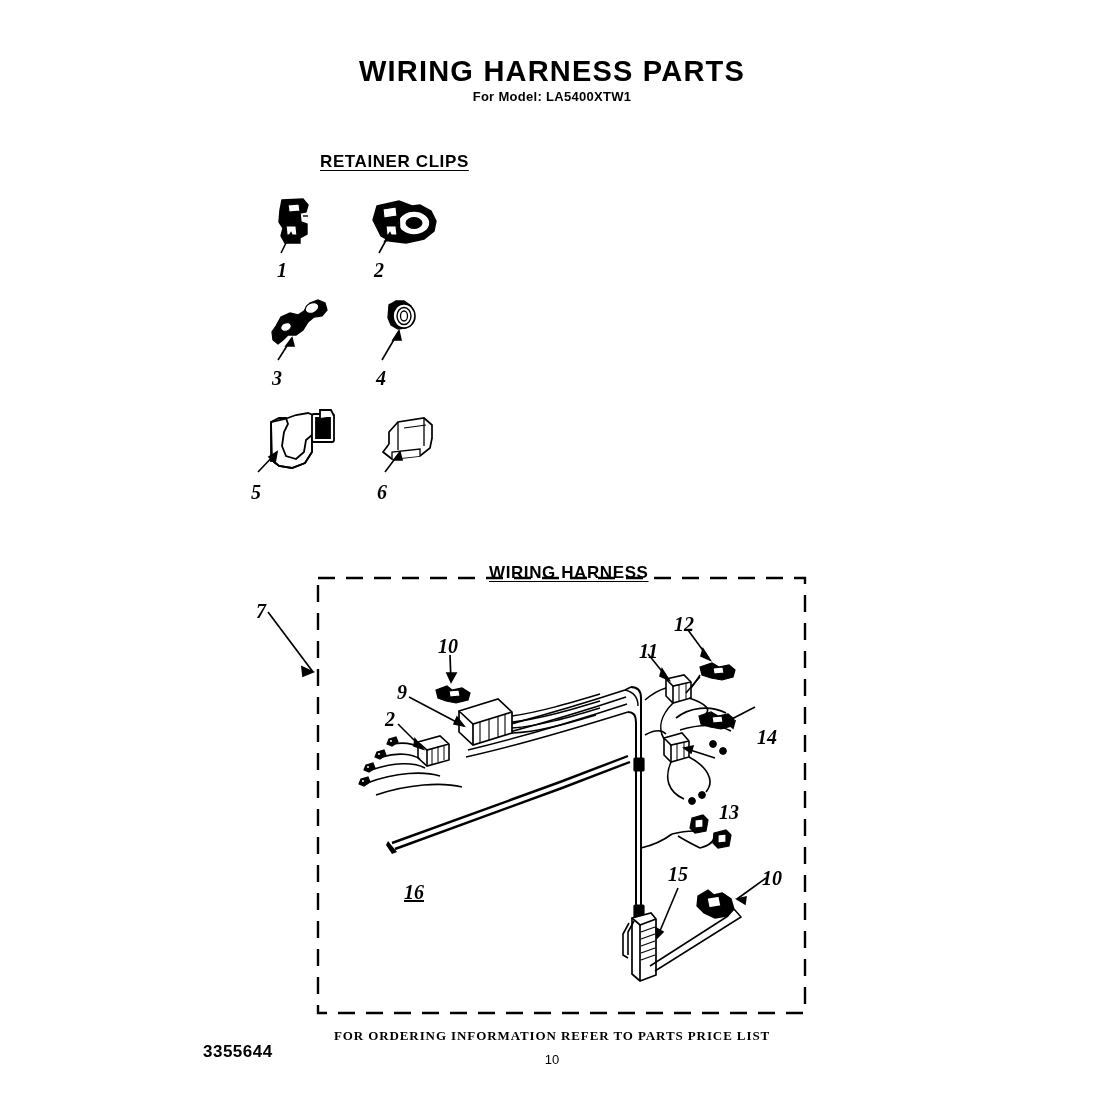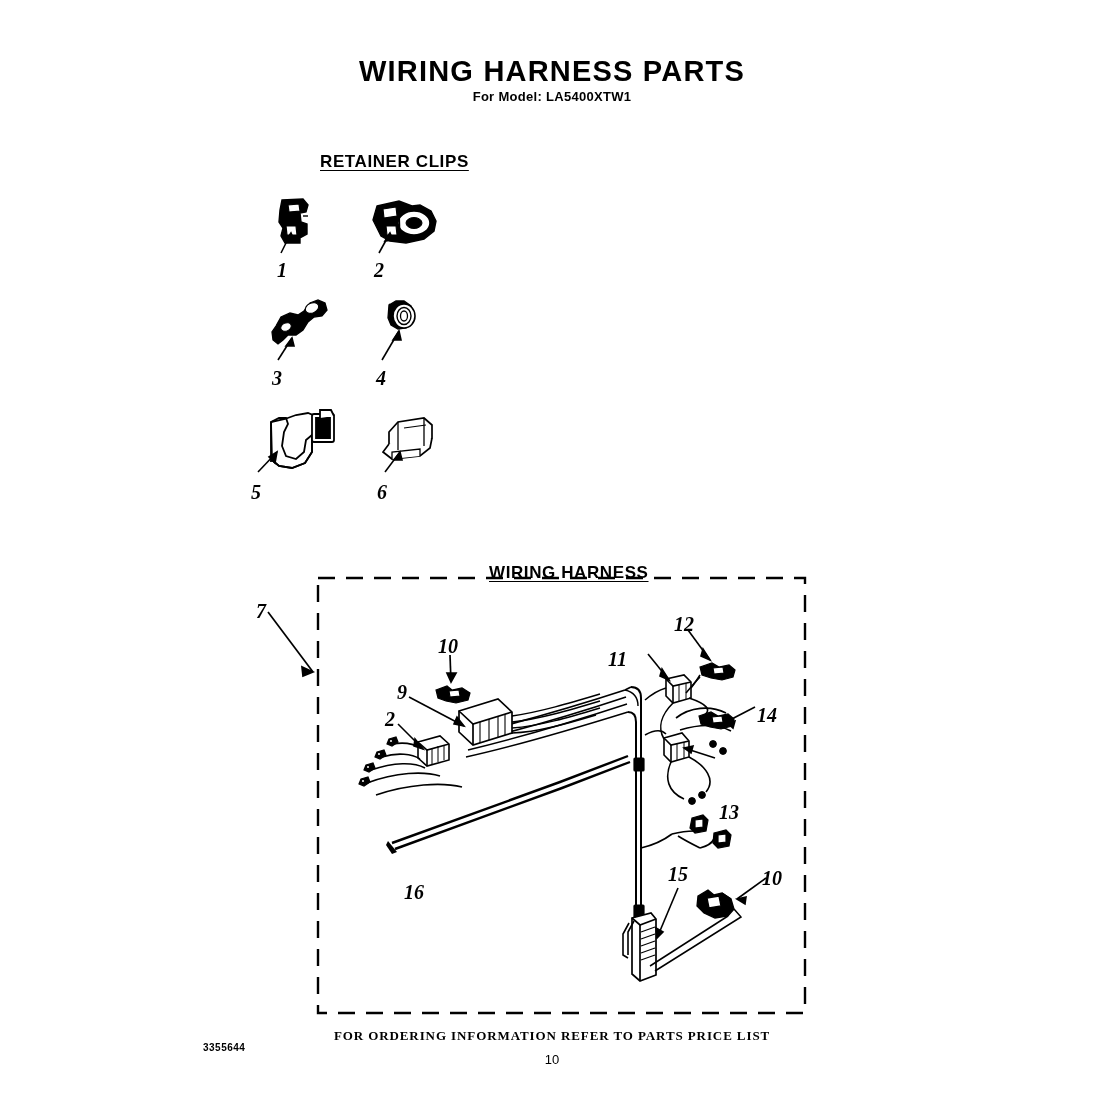--- a/index.html
+++ b/index.html
@@ -82,21 +82,21 @@
     position: absolute;
     left: 0; top: 1052px;
     width: 1104px;
     text-align: center;
     font-size: 13px;
     font-family: "Liberation Sans", sans-serif;
   }
   #footer-docnum {
     position: absolute;
     left: 203px; top: 1042px;
-    font-size: 10px;
+    font-size: 17px;
     font-weight: bold;
     letter-spacing: 0.5px;
   }
 
   
   .art {
     position: absolute;
     left: 0; top: 0;
     width: 1104px;
     height: 1098px;
@@ -427,24 +427,24 @@
   <div class="callout" style="left:272px; top:368px;">3</div>
   <div class="callout" style="left:376px; top:368px;">4</div>
   <div class="callout" style="left:251px; top:482px;">5</div>
   <div class="callout" style="left:377px; top:482px;">6</div>
 
   <div class="callout" style="left:256px; top:601px;">7</div>
   <div class="callout" style="left:438px; top:636px;">10</div>
   <div class="callout" style="left:397px; top:682px;">9</div>
   <div class="callout" style="left:385px; top:709px;">2</div>
   <div class="callout" style="left:674px; top:614px;">12</div>
-  <div class="callout" style="left:608px; top:641px;margin-top:8px;">11</div>
-  <div class="callout" style="left:757px; top:705px;">14</div>
+  <div class="callout" style="left:639px; top:641px;">11</div>
+  <div class="callout" style="left:757px; top:727px;">14</div>
   <div class="callout" style="left:719px; top:802px;">13</div>
-  <div class="callout" style="left:404px; top:882px;">16</div>
+  <div class="callout" style="left:404px; top:882px;text-decoration:underline;">16</div>
   <div class="callout" style="left:668px; top:864px;">15</div>
   <div class="callout" style="left:762px; top:868px;">10</div>
 
   <div id="footer-note">FOR ORDERING INFORMATION REFER TO PARTS PRICE LIST</div>
   <div id="footer-page">10</div>
   <div id="footer-docnum">3355644</div>
 
 </div>
 
 </body></html>

